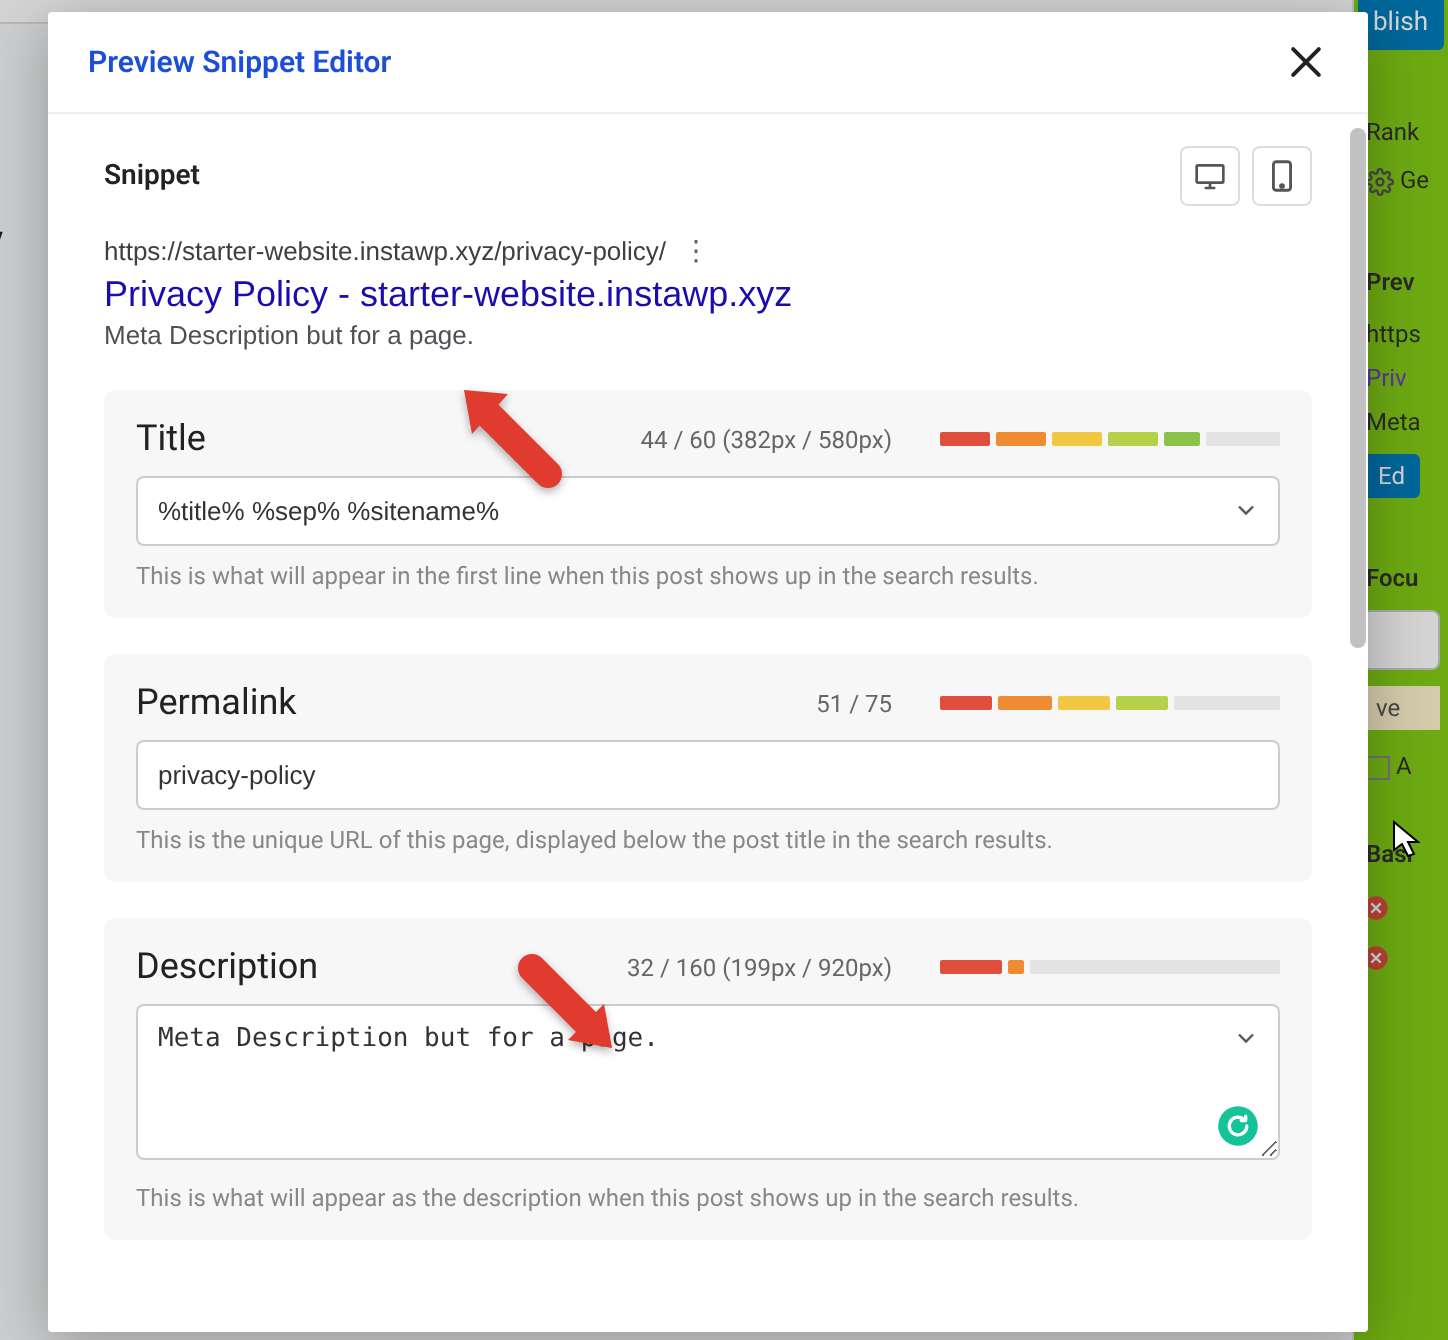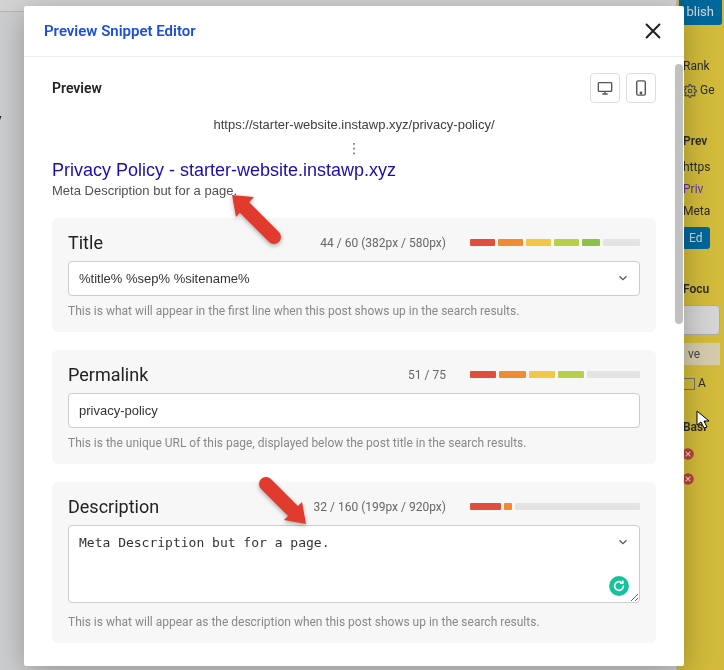--- a/index.html
+++ b/index.html
@@ -18,21 +18,21 @@
     filter: brightness(0.95);
   }
   .bg-content {
     position:absolute;
     left:-40px; top:100px;
     font-size:34px; font-weight:400; color:#222;
   }
   .bg-content .big { font-size:42px; margin-bottom:40px;}
   .bg-right {
     position:absolute; right:0; top:0; width:48px; height:670px;
-    background:#fde047; border-left:1px solid #e2e4e7;
+    background:#84cc16; border-left:1px solid #e2e4e7;
     font-size:12px; color:#555; padding:6px 4px;
   }
   .bg-right .pubbtn {
     position:absolute; right:2px; top:-2px;
     background:#007cba; color:#fff; padding:6px 8px; border-radius:3px; font-size:13px;
   }
   .bg-right .side-line { margin-top:38px; font-size:12px; color:#333; padding:3px 2px;}
   .bg-right .gear { display:inline-block; width:14px; height:14px; vertical-align:middle;}
   .bg-right .link { color:#6b40c0; }
   .bg-right .edbtn { background:#007cba; color:#fff; padding:4px 8px; border-radius:3px; display:inline-block; margin-top:6px;}
@@ -72,21 +72,21 @@
   .preview-row h3 { font-size:14px; font-weight:600; color:#222;}
   .device-toggle { display:flex; gap:6px;}
   .device-btn {
     width:30px; height:30px; border:1px solid #ddd; border-radius:4px;
     display:flex; align-items:center; justify-content:center; background:#fff; cursor:pointer;
   }
   .serp {
     margin:6px 0 20px 0;
     font-family: Arial, sans-serif;
   }
-  .serp-url { font-size:13px; color:#3c4043; margin-bottom:4px; display:flex; align-items:center; gap:8px;flex-direction:column;}
+  .serp-url { font-size:13px; color:#3c4043; margin-bottom:4px; display:flex; align-items:center; gap:8px;}
   .serp-title { font-size:18px; color:#1a0dab; margin-bottom:2px;}
   .serp-desc { font-size:13px; color:#4d5156;}
   .dots3 { color:#5f6368; font-size:14px; cursor:pointer;}
   .field-block {
     background:#f7f7f8; border-radius:6px;
     padding:14px 16px 14px 16px;
     margin-bottom:18px;
   }
   .field-head {
     display:flex; justify-content:space-between; align-items:center;
@@ -187,21 +187,21 @@
 <div class="modal">
   <div class="modal-header">
     <h2>Preview Snippet Editor</h2>
     <svg class="close-x" viewBox="0 0 24 24" fill="none" stroke="#222" stroke-width="2.2" stroke-linecap="round">
       <path d="M5 5l14 14M19 5L5 19"></path>
     </svg>
   </div>
 
   <div class="modal-body">
     <div class="preview-row">
-      <h3>Preview</h3>
+      <h3>Snippet</h3>
       <div class="device-toggle">
         <div class="device-btn">
           <svg width="16" height="14" viewBox="0 0 24 20" fill="none" stroke="#555" stroke-width="2">
               <rect x="2" y="2" width="20" height="13" rx="1"></rect>
               <path d="M8 19h8M12 15v4"></path>
             </svg>
         </div>
         <div class="device-btn">
           <svg width="10" height="16" viewBox="0 0 14 22" fill="none" stroke="#555" stroke-width="2">
               <rect x="1" y="1" width="12" height="20" rx="2"></rect>

